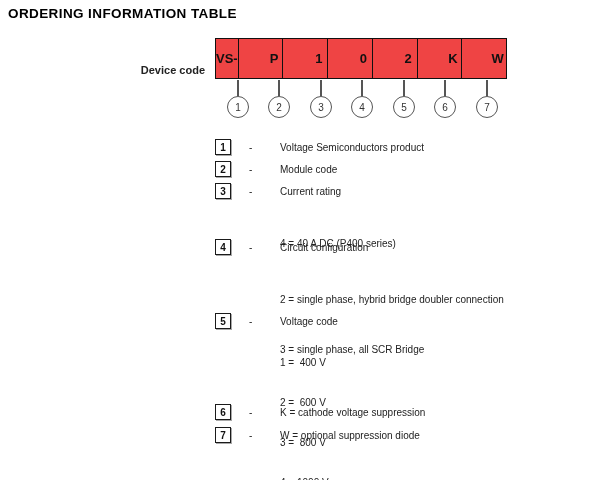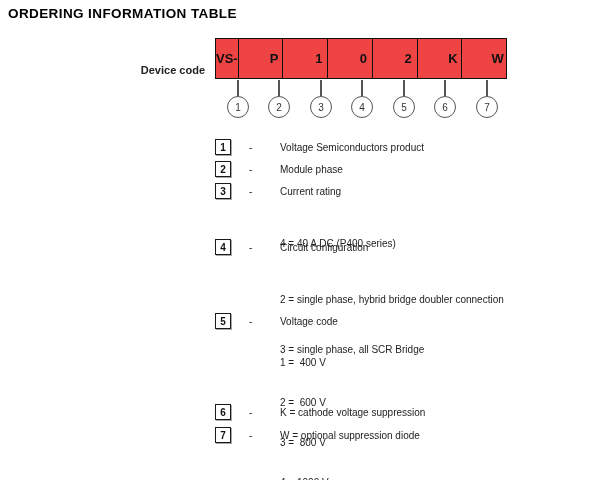--- a/index.html
+++ b/index.html
@@ -157,21 +157,21 @@
 
   <div class="legend-row" style="top:139px">
     <span class="num-sq">1</span>
     <span class="dash">-</span>
     <span class="lbl">Voltage Semiconductors product</span>
   </div>
 
   <div class="legend-row" style="top:161px">
     <span class="num-sq">2</span>
     <span class="dash">-</span>
-    <span class="lbl">Module phase</span>
+    <span class="lbl">Module code</span>
   </div>
 
   <div class="legend-row" style="top:183px">
     <span class="num-sq">3</span>
     <span class="dash">-</span>
     <span class="lbl">Current rating</span>
     <div class="subs g3">
       <div>4 = 40 A DC (P400 series)</div>
     </div>
   </div>

